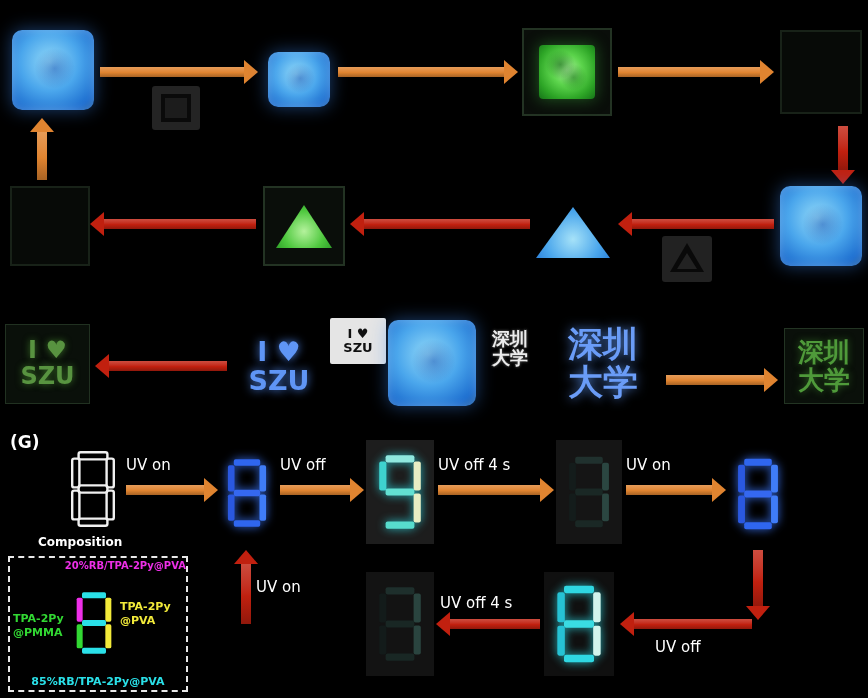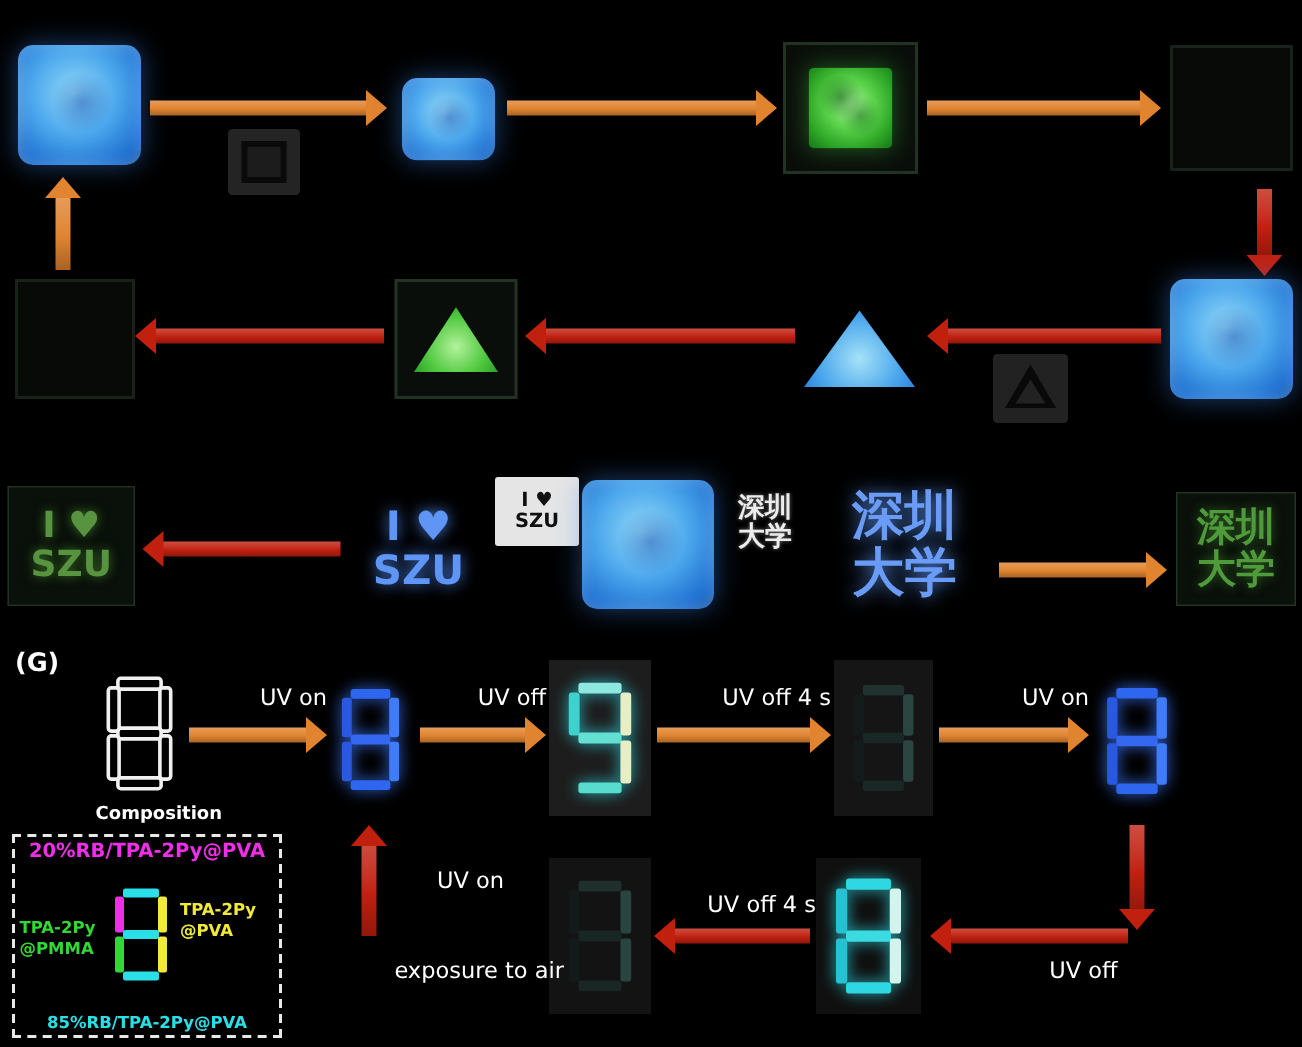--- a/index.html
+++ b/index.html
@@ -75,27 +75,27 @@
   .hanzi-green{color:#4f9a3a;font-size:26px;background:#0a100a;border:1px solid rgba(95,135,95,.3);text-shadow:0 0 7px rgba(85,185,60,.5);}
 
   
   .digit{position:absolute;padding:4px 5px;}
   .digit svg{display:block;width:100%;height:100%;}
   .digit.photo{padding:8px 10px;}
   .glow-blue svg{filter:drop-shadow(0 0 5px rgba(60,120,255,.9));}
   .glow-cyan svg{filter:drop-shadow(0 0 5px rgba(45,220,230,.8));}
 
   
-  .lbl{position:absolute;color:#fff;font-size:15px;text-align:right;}
+  .lbl{position:absolute;color:#fff;font-size:15px;text-align:left;}
   .lbl.small{font-size:12px;font-weight:bold;}
   .panel-tag{position:absolute;color:#fff;font-size:17px;font-weight:bold;}
 
   
   .legend{position:absolute;left:8px;top:556px;width:180px;height:136px;border:2px dashed #e8e8e8;background:#000;}
-  .legend .l-top{position:absolute;top:2px;left:0;right:0;text-align:center;font-size:13px;font-weight:bold;color:#ee2fe8;}
+  .legend .l-top{position:absolute;top:2px;left:0;right:0;text-align:right;font-size:10px;font-weight:bold;color:#ee2fe8;}
   .legend .l-bottom{position:absolute;bottom:2px;left:0;right:0;text-align:center;font-size:11px;font-weight:bold;color:#2ae0e8;}
   .legend .l-right{position:absolute;left:110px;top:42px;font-size:11px;font-weight:bold;color:#f2ea3a;line-height:1.3;}
   .legend .l-left{position:absolute;left:3px;top:54px;font-size:11px;font-weight:bold;color:#32d833;line-height:1.3;}
 </style>
 </head>
 <body>
 
 <div class="canvas">
 
   <div class="abs blue-square" style="left:12px;top:30px;width:82px;height:80px"></div>
@@ -251,21 +251,20 @@
         <rect x="47" y="12" width="9" height="36" rx="2.5" fill="#2a443f"></rect>
         <rect x="12" y="45.5" width="36" height="9" rx="2.5" fill="#192724"></rect>
         <rect x="4" y="52" width="9" height="36" rx="2.5" fill="#131b1a"></rect>
         <rect x="47" y="52" width="9" height="36" rx="2.5" fill="#2a443f"></rect>
         <rect x="12" y="87" width="36" height="9" rx="2.5" fill="#192724"></rect>
       </svg>
     </div>
 
   <div class="arrow up red" style="left:234px;top:550px;height:74px"></div>
   <div class="lbl" style="left:256px;top:578px;width:80px">UV on</div>
-  <div class="lbl" style="left:226px;top:638px;width:150px">exposure to air</div>
 
   <div class="legend">
     <div class="l-top">20%RB/TPA-2Py@PVA</div>
     <div class="digit" style="left:62px;top:22px;width:44px;height:86px;padding:2px">
         <svg viewBox="0 0 60 100">
           <rect x="12" y="4" width="36" height="9" rx="2.5" fill="#2ae0e8"></rect>
           <rect x="4" y="12" width="9" height="36" rx="2.5" fill="#ee2fe8"></rect>
           <rect x="47" y="12" width="9" height="36" rx="2.5" fill="#f2ea3a"></rect>
           <rect x="12" y="45.5" width="36" height="9" rx="2.5" fill="#2ae0e8"></rect>
           <rect x="4" y="52" width="9" height="36" rx="2.5" fill="#32d833"></rect>

